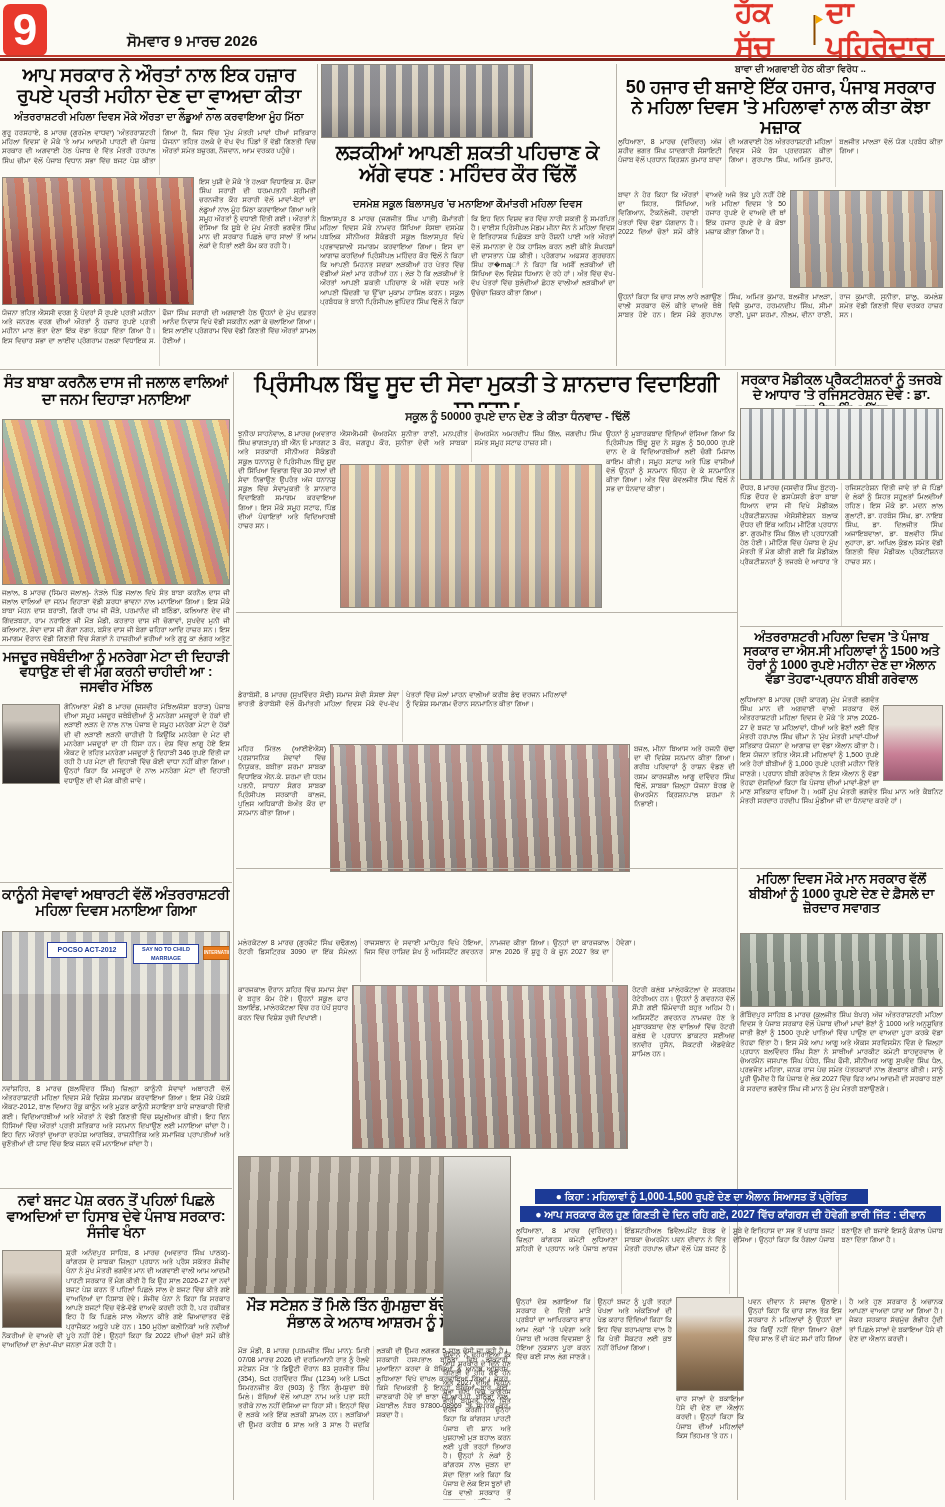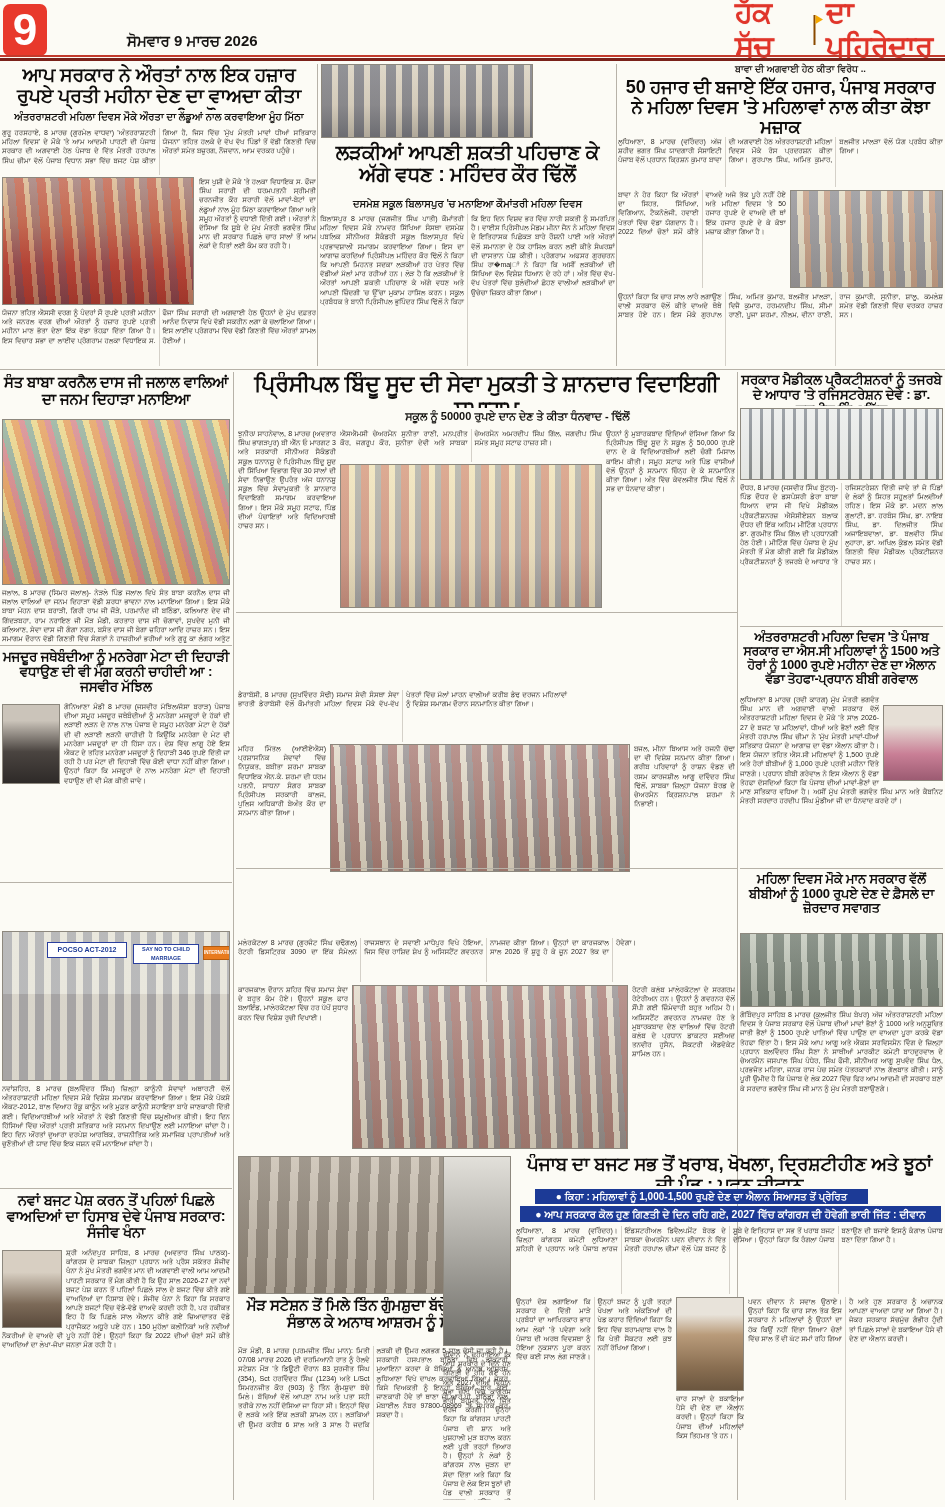--- a/index.html
+++ b/index.html
@@ -113,20 +113,21 @@
   <div class="abs bd" style="left:634px;top:744px;width:101px;height:128px;">ਬਜਲ, ਮੀਨਾ ਬਿਆਸ ਅਤੇ ਰਜਨੀ ਚੱਢਾ ਦਾ ਵੀ ਵਿਸ਼ੇਸ਼ ਸਨਮਾਨ ਕੀਤਾ ਗਿਆ। ਗਰੀਬ ਪਰਿਵਾਰਾਂ ਨੂੰ ਰਾਸ਼ਨ ਵੰਡਣ ਦੀ ਰਸਮ ਕਾਰਜਸ਼ੀਲ ਆਗੂ ਦਵਿੰਦਰ ਸਿੰਘ ਢਿੱਲੋਂ, ਸਾਬਕਾ ਜ਼ਿਲ੍ਹਾ ਯੋਜਨਾ ਬੋਰਡ ਦੇ ਚੇਅਰਮੈਨ ਕ੍ਰਿਸ਼ਨਪਾਲ ਸ਼ਰਮਾ ਨੇ ਨਿਭਾਈ।</div>
 
   <div class="abs rule" style="left:740px;top:626px;width:203px;height:1px;"></div>
   <div class="abs hl" style="left:740px;top:630px;width:203px;height:62px;font-size:12.5px;">ਅੰਤਰਰਾਸ਼ਟਰੀ ਮਹਿਲਾ ਦਿਵਸ 'ਤੇ ਪੰਜਾਬ ਸਰਕਾਰ ਦਾ ਐਸ.ਸੀ ਮਹਿਲਾਵਾਂ ਨੂੰ 1500 ਅਤੇ ਹੋਰਾਂ ਨੂੰ 1000 ਰੁਪਏ ਮਹੀਨਾ ਦੇਣ ਦਾ ਐਲਾਨ ਵੱਡਾ ਤੋਹਫਾ-ਪ੍ਰਧਾਨ ਬੀਬੀ ਗਰੇਵਾਲ</div>
   <div class="abs bd" style="left:740px;top:695px;width:203px;height:172px;">
     <div class="ph ph-portrait-pink" style="float:right;width:58px;height:74px;margin:10px 0 2px 4px;"></div>
     <span>ਲੁਧਿਆਣਾ 8 ਮਾਰਚ (ਰਵੀ ਕਾਰਗ) ਮੁੱਖ ਮੰਤਰੀ ਭਗਵੰਤ ਸਿੰਘ ਮਾਨ ਦੀ ਅਗਵਾਈ ਵਾਲੀ ਸਰਕਾਰ ਵੱਲੋਂ ਅੰਤਰਰਾਸ਼ਟਰੀ ਮਹਿਲਾ ਦਿਵਸ ਦੇ ਮੌਕੇ 'ਤੇ ਸਾਲ 2026-27 ਦੇ ਬਜਟ 'ਚ ਮਹਿਲਾਵਾਂ, ਧੀਆਂ ਅਤੇ ਭੈਣਾਂ ਲਈ ਵਿੱਤ ਮੰਤਰੀ ਹਰਪਾਲ ਸਿੰਘ ਚੀਮਾ ਨੇ 'ਮੁੱਖ ਮੰਤਰੀ ਮਾਵਾਂ-ਧੀਆਂ ਸਤਿਕਾਰ ਯੋਜਨਾ' ਦੇ ਆਗਾਜ਼ ਦਾ ਵੱਡਾ ਐਲਾਨ ਕੀਤਾ ਹੈ। ਇਸ ਯੋਜਨਾ ਤਹਿਤ ਐਸ.ਸੀ ਮਹਿਲਾਵਾਂ ਨੂੰ 1,500 ਰੁਪਏ ਅਤੇ ਹੋਰਾਂ ਬੀਬੀਆਂ ਨੂੰ 1,000 ਰੁਪਏ ਪ੍ਰਤੀ ਮਹੀਨਾ ਦਿੱਤੇ ਜਾਣਗੇ। ਪ੍ਰਧਾਨ ਬੀਬੀ ਗਰੇਵਾਲ ਨੇ ਇਸ ਐਲਾਨ ਨੂੰ ਵੱਡਾ ਤੋਹਫਾ ਦੱਸਦਿਆਂ ਕਿਹਾ ਕਿ ਪੰਜਾਬ ਦੀਆਂ ਮਾਵਾਂ-ਭੈਣਾਂ ਦਾ ਮਾਣ ਸਤਿਕਾਰ ਵਧਿਆ ਹੈ। ਅਸੀਂ ਮੁੱਖ ਮੰਤਰੀ ਭਗਵੰਤ ਸਿੰਘ ਮਾਨ ਅਤੇ ਕੈਬਨਿਟ ਮੰਤਰੀ ਸਰਦਾਰ ਹਰਦੀਪ ਸਿੰਘ ਮੁੰਡੀਆ ਜੀ ਦਾ ਧੰਨਵਾਦ ਕਰਦੇ ਹਾਂ।</span>
   </div>
 
   <div class="abs rule" style="left:0;top:882px;width:232px;height:1px;"></div>
+  <div class="abs hl" style="left:2px;top:886px;width:228px;height:42px;font-size:14.5px;">ਕਾਨੂੰਨੀ ਸੇਵਾਵਾਂ ਅਥਾਰਟੀ ਵੱਲੋਂ ਅੰਤਰਰਾਸ਼ਟਰੀ ਮਹਿਲਾ ਦਿਵਸ ਮਨਾਇਆ ਗਿਆ</div>
   <div class="abs ph ph-seminar" style="left:2px;top:931px;width:228px;height:150px;">
     <div class="bannertag" style="left:44px;top:10px;width:78px;height:14px;font-size:7px;line-height:14px;">POCSO ACT-2012</div>
     <div class="bannertag" style="left:130px;top:12px;width:64px;height:18px;font-size:5.5px;line-height:9px;">SAY NO TO CHILD MARRIAGE</div>
     <div class="bannertag" style="left:200px;top:14px;width:26px;height:12px;font-size:4.5px;line-height:12px;background:#e87b1e;color:#fff;border-color:#b35c10;">INTERNATIONAL</div>
   </div>
   <div class="abs bd" style="left:2px;top:1084px;width:228px;height:102px;">ਨਵਾਂਸ਼ਹਿਰ, 8 ਮਾਰਚ (ਬਲਵਿੰਦਰ ਸਿੰਘ) ਜ਼ਿਲ੍ਹਾ ਕਾਨੂੰਨੀ ਸੇਵਾਵਾਂ ਅਥਾਰਟੀ ਵੱਲੋਂ ਅੰਤਰਰਾਸ਼ਟਰੀ ਮਹਿਲਾ ਦਿਵਸ ਮੌਕੇ ਵਿਸ਼ੇਸ਼ ਸਮਾਗਮ ਕਰਵਾਇਆ ਗਿਆ। ਇਸ ਮੌਕੇ ਪੋਕਸੋ ਐਕਟ-2012, ਬਾਲ ਵਿਆਹ ਰੋਕੂ ਕਾਨੂੰਨ ਅਤੇ ਮੁਫ਼ਤ ਕਾਨੂੰਨੀ ਸਹਾਇਤਾ ਬਾਰੇ ਜਾਣਕਾਰੀ ਦਿੱਤੀ ਗਈ। ਵਿਦਿਆਰਥੀਆਂ ਅਤੇ ਔਰਤਾਂ ਨੇ ਵੱਡੀ ਗਿਣਤੀ ਵਿੱਚ ਸ਼ਮੂਲੀਅਤ ਕੀਤੀ। ਇਹ ਦਿਨ ਹਿੱਸਿਆਂ ਵਿੱਚ ਔਰਤਾਂ ਪ੍ਰਤੀ ਸਤਿਕਾਰ ਅਤੇ ਸਨਮਾਨ ਦਿਖਾਉਣ ਲਈ ਮਨਾਇਆ ਜਾਂਦਾ ਹੈ। ਇਹ ਦਿਨ ਔਰਤਾਂ ਦੁਆਰਾ ਦਰਪੇਸ਼ ਆਰਥਿਕ, ਰਾਜਨੀਤਿਕ ਅਤੇ ਸਮਾਜਿਕ ਪ੍ਰਾਪਤੀਆਂ ਅਤੇ ਚੁਣੌਤੀਆਂ ਦੀ ਯਾਦ ਵਿੱਚ ਇਕ ਜਸ਼ਨ ਵਜੋਂ ਮਨਾਇਆ ਜਾਂਦਾ ਹੈ।</div>
 
   <div class="abs rule" style="left:236px;top:868px;width:501px;height:1px;"></div>
   <div class="abs bd c4" style="left:238px;top:938px;width:497px;height:44px;">ਮਲੇਰਕੋਟਲਾ 8 ਮਾਰਚ (ਗੁਰਜੰਟ ਸਿੰਘ ਚਢੌਗਲ) ਰੋਟਰੀ ਡਿਸਟ੍ਰਿਕ 3090 ਦਾ ਇੱਕ ਸੰਮੇਲਨ ਰਾਜਸਥਾਨ ਦੇ ਸਵਾਈ ਮਾਧੋਪੁਰ ਵਿਖੇ ਹੋਇਆ, ਜਿਸ ਵਿੱਚ ਰਾਸ਼ਿਦ ਸ਼ੇਖ ਨੂੰ ਅਸਿਸਟੈਂਟ ਗਵਰਨਰ ਨਾਮਜਦ ਕੀਤਾ ਗਿਆ। ਉਨ੍ਹਾਂ ਦਾ ਕਾਰਜਕਾਲ ਸਾਲ 2026 ਤੋਂ ਸ਼ੁਰੂ ਹੋ ਕੇ ਜੂਨ 2027 ਤੱਕ ਦਾ ਹੋਵੇਗਾ।</div>
   <div class="abs ph ph-award" style="left:352px;top:985px;width:276px;height:164px;"></div>
@@ -143,21 +144,20 @@
   <div class="abs bd" style="left:2px;top:1248px;width:228px;height:252px;">
     <div class="ph ph-portrait-man" style="float:left;width:58px;height:76px;margin:2px 4px 2px 0;"></div>
     <span>ਸ਼੍ਰੀ ਅਨੰਦਪੁਰ ਸਾਹਿਬ, 8 ਮਾਰਚ (ਅਵਤਾਰ ਸਿੰਘ ਪਾਠਕ)- ਕਾਂਗਰਸ ਦੇ ਸਾਬਕਾ ਜ਼ਿਲ੍ਹਾ ਪ੍ਰਧਾਨ ਅਤੇ ਪ੍ਰੈਸ ਸਕੱਤਰ ਸੰਜੀਵ ਖੰਨਾ ਨੇ ਮੁੱਖ ਮੰਤਰੀ ਭਗਵੰਤ ਮਾਨ ਦੀ ਅਗਵਾਈ ਵਾਲੀ ਆਮ ਆਦਮੀ ਪਾਰਟੀ ਸਰਕਾਰ ਤੋਂ ਮੰਗ ਕੀਤੀ ਹੈ ਕਿ ਉਹ ਸਾਲ 2026-27 ਦਾ ਨਵਾਂ ਬਜਟ ਪੇਸ਼ ਕਰਨ ਤੋਂ ਪਹਿਲਾਂ ਪਿਛਲੇ ਸਾਲ ਦੇ ਬਜਟ ਵਿੱਚ ਕੀਤੇ ਗਏ ਵਾਅਦਿਆਂ ਦਾ ਹਿਸਾਬ ਦੇਵੇ। ਸੰਜੀਵ ਖੰਨਾ ਨੇ ਕਿਹਾ ਕਿ ਸਰਕਾਰ ਆਪਣੇ ਬਜਟਾਂ ਵਿੱਚ ਵੱਡੇ-ਵੱਡੇ ਦਾਅਵੇ ਕਰਦੀ ਰਹੀ ਹੈ, ਪਰ ਹਕੀਕਤ ਇਹ ਹੈ ਕਿ ਪਿਛਲੇ ਸਾਲ ਐਲਾਨ ਕੀਤੇ ਗਏ ਜ਼ਿਆਦਾਤਰ ਵੱਡੇ ਪ੍ਰਾਜੈਕਟ ਅਧੂਰੇ ਪਏ ਹਨ। 150 ਮੁਹੱਲਾ ਕਲੀਨਿਕਾਂ ਅਤੇ ਨਵੀਆਂ ਨੌਕਰੀਆਂ ਦੇ ਵਾਅਦੇ ਵੀ ਪੂਰੇ ਨਹੀਂ ਹੋਏ। ਉਨ੍ਹਾਂ ਕਿਹਾ ਕਿ 2022 ਦੀਆਂ ਚੋਣਾਂ ਸਮੇਂ ਕੀਤੇ ਵਾਅਦਿਆਂ ਦਾ ਲੇਖਾ-ਜੋਖਾ ਜਨਤਾ ਮੰਗ ਰਹੀ ਹੈ।</span>
   </div>
 
   <div class="abs ph ph-family" style="left:238px;top:1156px;width:270px;height:138px;"></div>
   <div class="abs hl" style="left:238px;top:1297px;width:270px;height:46px;font-size:15px;">ਮੌੜ ਸਟੇਸ਼ਨ ਤੋਂ ਮਿਲੇ ਤਿੰਨ ਗੁੰਮਸ਼ੁਦਾ ਬੱਚੇ ਪੁਲਿਸ ਨੇ ਸੰਭਾਲ ਕੇ ਅਨਾਥ ਆਸ਼ਰਮ ਨੂੰ ਸੌਂਪੇ</div>
   <div class="abs bd c2" style="left:238px;top:1346px;width:270px;height:154px;">ਮੌੜ ਮੰਡੀ, 8 ਮਾਰਚ (ਪਰਮਜੀਤ ਸਿੰਘ ਮਾਨ): ਮਿਤੀ 07/08 ਮਾਰਚ 2026 ਦੀ ਦਰਮਿਆਨੀ ਰਾਤ ਨੂੰ ਰੇਲਵੇ ਸਟੇਸ਼ਨ ਮੌੜ 'ਤੇ ਡਿਊਟੀ ਦੌਰਾਨ 83 ਸੁਰਜੀਤ ਸਿੰਘ (354), Sct ਹਰਵਿੰਦਰ ਸਿੰਘ (1234) ਅਤੇ L/Sct ਸਿਮਰਨਜੀਤ ਕੌਰ (903) ਨੂੰ ਤਿੰਨ ਗੁੰਮਸ਼ੁਦਾ ਬੱਚੇ ਮਿਲੇ। ਬੱਚਿਆਂ ਵੱਲੋਂ ਆਪਣਾ ਨਾਮ ਅਤੇ ਪਤਾ ਸਹੀ ਤਰੀਕੇ ਨਾਲ ਨਹੀਂ ਦੱਸਿਆ ਜਾ ਰਿਹਾ ਸੀ। ਇਨ੍ਹਾਂ ਵਿੱਚ ਦੋ ਲੜਕੇ ਅਤੇ ਇੱਕ ਲੜਕੀ ਸ਼ਾਮਲ ਹਨ। ਲੜਕਿਆਂ ਦੀ ਉਮਰ ਕਰੀਬ 6 ਸਾਲ ਅਤੇ 3 ਸਾਲ ਹੈ ਜਦਕਿ ਲੜਕੀ ਦੀ ਉਮਰ ਲਗਭਗ 5 ਸਾਲ ਦੱਸੀ ਜਾ ਰਹੀ ਹੈ। ਸਰਕਾਰੀ ਹਸਪਤਾਲ ਬਠਿੰਡਾ ਵਿਖੇ ਡਾਕਟਰੀ ਮੁਆਇਨਾ ਕਰਵਾ ਕੇ ਬੱਚਿਆਂ ਨੂੰ ਅਨਾਥ ਆਸ਼ਰਮ ਲੁਧਿਆਣਾ ਵਿਖੇ ਦਾਖਲ ਕਰਵਾਇਆ ਗਿਆ। ਜੇਕਰ ਕਿਸੇ ਵਿਅਕਤੀ ਨੂੰ ਇਨ੍ਹਾਂ ਬੱਚਿਆਂ ਬਾਰੇ ਕੋਈ ਜਾਣਕਾਰੀ ਹੋਵੇ ਤਾਂ ਥਾਣਾ ਜੀ.ਆਰ.ਪੀ. ਬਠਿੰਡਾ ਨਾਲ ਮੋਬਾਈਲ ਨੰਬਰ 97800-08969 'ਤੇ ਸੰਪਰਕ ਕਰ ਸਕਦਾ ਹੈ।</div>
 
   <div class="abs ph ph-tallgray" style="left:443px;top:1156px;width:68px;height:190px;"></div>
-  <div class="abs hl" style="left:516px;top:1154px;width:427px;height:32px;font-size:18.5px;">ਪੰਜਾਬ ਦਾ ਬਜਟ ਸਭ ਤੋਂ ਖਰਾਬ, ਖੋਖਲਾ, ਦ੍ਰਿਸ਼ਟੀਹੀਣ ਅਤੇ ਝੂਠਾਂ ਦੀ ਪੰਡ : ਪਵਨ ਦੀਵਾਨ</div>
   <div class="abs bluebar" style="left:535px;top:1189px;width:333px;height:15px;font-size:10px;line-height:15px;">● ਕਿਹਾ : ਮਹਿਲਾਵਾਂ ਨੂੰ 1,000-1,500 ਰੁਪਏ ਦੇਣ ਦਾ ਐਲਾਨ ਸਿਆਸਤ ਤੋਂ ਪ੍ਰੇਰਿਤ</div>
   <div class="abs bluebar" style="left:520px;top:1206px;width:421px;height:16px;font-size:10.5px;line-height:16px;">● ਆਪ ਸਰਕਾਰ ਕੋਲ ਹੁਣ ਗਿਣਤੀ ਦੇ ਦਿਨ ਰਹਿ ਗਏ, 2027 ਵਿੱਚ ਕਾਂਗਰਸ ਦੀ ਹੋਵੇਗੀ ਭਾਰੀ ਜਿੱਤ : ਦੀਵਾਨ</div>
   <div class="abs bd c4" style="left:516px;top:1226px;width:427px;height:68px;">ਲੁਧਿਆਣਾ, 8 ਮਾਰਚ (ਵਰਿੰਦਰ)। ਜ਼ਿਲ੍ਹਾ ਕਾਂਗਰਸ ਕਮੇਟੀ ਲੁਧਿਆਣਾ ਸ਼ਹਿਰੀ ਦੇ ਪ੍ਰਧਾਨ ਅਤੇ ਪੰਜਾਬ ਲਾਰਜ ਇੰਡਸਟਰੀਅਲ ਡਿਵੈਲਪਮੈਂਟ ਬੋਰਡ ਦੇ ਸਾਬਕਾ ਚੇਅਰਮੈਨ ਪਵਨ ਦੀਵਾਨ ਨੇ ਵਿੱਤ ਮੰਤਰੀ ਹਰਪਾਲ ਚੀਮਾ ਵੱਲੋਂ ਪੇਸ਼ ਬਜਟ ਨੂੰ ਸੂਬੇ ਦੇ ਇਤਿਹਾਸ ਦਾ ਸਭ ਤੋਂ ਖਰਾਬ ਬਜਟ ਦੱਸਿਆ। ਉਨ੍ਹਾਂ ਕਿਹਾ ਕਿ ਰੰਗਲਾ ਪੰਜਾਬ ਬਣਾਉਣ ਦੀ ਬਜਾਏ ਇਸਨੂੰ ਕੰਗਾਲ ਪੰਜਾਬ ਬਣਾ ਦਿੱਤਾ ਗਿਆ ਹੈ।</div>
   <div class="abs bd c2" style="left:516px;top:1297px;width:156px;height:203px;">ਉਨ੍ਹਾਂ ਦੋਸ਼ ਲਗਾਇਆ ਕਿ ਸਰਕਾਰ ਦੇ ਵਿੱਤੀ ਮਾੜੇ ਪ੍ਰਬੰਧਾਂ ਦਾ ਆਖਿਰਕਾਰ ਭਾਰ ਆਮ ਲੋਕਾਂ 'ਤੇ ਪਵੇਗਾ ਅਤੇ ਪੰਜਾਬ ਦੀ ਅਰਥ ਵਿਵਸਥਾ ਨੂੰ ਹੋਇਆ ਨੁਕਸਾਨ ਪੂਰਾ ਕਰਨ ਵਿੱਚ ਕਈ ਸਾਲ ਲੱਗ ਜਾਣਗੇ। ਉਨ੍ਹਾਂ ਬਜਟ ਨੂੰ ਪੂਰੀ ਤਰ੍ਹਾਂ ਖੋਖਲਾ ਅਤੇ ਅੰਕੜਿਆਂ ਦੀ ਖੇਡ ਕਰਾਰ ਦਿੰਦਿਆਂ ਕਿਹਾ ਕਿ ਇਹ ਵਿੱਚ ਬਰਾਮਦਾਬ ਵਾਲ ਹੈ ਕਿ ਖੇਤੀ ਸੈਕਟਰ ਲਈ ਕੁਝ ਨਹੀਂ ਰੱਖਿਆ ਗਿਆ।</div>
   <div class="abs" style="left:676px;top:1297px;width:68px;height:203px;">
     <div class="ph ph-suit" style="width:66px;height:92px;"></div>
     <div class="bd" style="width:68px;height:108px;margin-top:3px;">ਚਾਰ ਸਾਲਾਂ ਦੇ ਬਕਾਇਆ ਪੈਸੇ ਵੀ ਦੇਣ ਦਾ ਐਲਾਨ ਕਰਦੀ। ਉਨ੍ਹਾਂ ਕਿਹਾ ਕਿ ਪੰਜਾਬ ਦੀਆਂ ਮਹਿਲਾਵਾਂ ਕਿਸ ਤਿਹਮਤ 'ਤੇ ਹਨ।</div>
   </div>
   <div class="abs bd c2" style="left:748px;top:1297px;width:195px;height:203px;">ਪਵਨ ਦੀਵਾਨ ਨੇ ਸਵਾਲ ਉਠਾਏ। ਉਨ੍ਹਾਂ ਕਿਹਾ ਕਿ ਚਾਰ ਸਾਲ ਤੱਕ ਇਸ ਸਰਕਾਰ ਨੇ ਮਹਿਲਾਵਾਂ ਨੂੰ ਉਹਨਾਂ ਦਾ ਹੱਕ ਕਿਉਂ ਨਹੀਂ ਦਿੱਤਾ ਗਿਆ? ਚੋਣਾਂ ਵਿੱਚ ਸਾਲ ਤੋਂ ਵੀ ਘੱਟ ਸਮਾਂ ਰਹਿ ਗਿਆ ਹੈ ਅਤੇ ਹੁਣ ਸਰਕਾਰ ਨੂੰ ਅਚਾਨਕ ਆਪਣਾ ਵਾਅਦਾ ਯਾਦ ਆ ਗਿਆ ਹੈ। ਜੇਕਰ ਸਰਕਾਰ ਸੱਚਮੁੱਚ ਗੰਭੀਰ ਹੁੰਦੀ ਤਾਂ ਪਿਛਲੇ ਸਾਲਾਂ ਦੇ ਬਕਾਇਆ ਪੈਸੇ ਵੀ ਦੇਣ ਦਾ ਐਲਾਨ ਕਰਦੀ।</div>
   <div class="abs bd" style="left:443px;top:1350px;width:68px;height:150px;">ਦੀਵਾਨ ਨੇ ਦੁਹਰਾਇਆ ਕਿ ਆਪ ਸਰਕਾਰ ਦੇ ਦਿਨ ਹੁਣ ਗਿਣਤੀ ਦੇ ਰਹਿ ਗਏ ਹਨ ਅਤੇ 2027 ਦੀਆਂ ਵਿਧਾਨ ਸਭਾ ਚੋਣਾਂ ਵਿੱਚ ਕਾਂਗਰਸ ਭਾਰੀ ਬਹੁਮਤ ਨਾਲ ਜਿੱਤ ਦਰਜ ਕਰੇਗੀ। ਉਨ੍ਹਾਂ ਕਿਹਾ ਕਿ ਕਾਂਗਰਸ ਪਾਰਟੀ ਪੰਜਾਬ ਦੀ ਸ਼ਾਨ ਅਤੇ ਖੁਸ਼ਹਾਲੀ ਮੁੜ ਬਹਾਲ ਕਰਨ ਲਈ ਪੂਰੀ ਤਰ੍ਹਾਂ ਤਿਆਰ ਹੈ। ਉਨ੍ਹਾਂ ਨੇ ਲੋਕਾਂ ਨੂੰ ਕਾਂਗਰਸ ਨਾਲ ਜੁੜਨ ਦਾ ਸੱਦਾ ਦਿੱਤਾ ਅਤੇ ਕਿਹਾ ਕਿ ਪੰਜਾਬ ਦੇ ਲੋਕ ਇਸ ਝੂਠਾਂ ਦੀ ਪੰਡ ਵਾਲੀ ਸਰਕਾਰ ਤੋਂ ਛੁਟਕਾਰਾ ਪਾਉਣ ਲਈ ਤਿਆਰ ਬੈਠੇ ਹਨ।</div>

